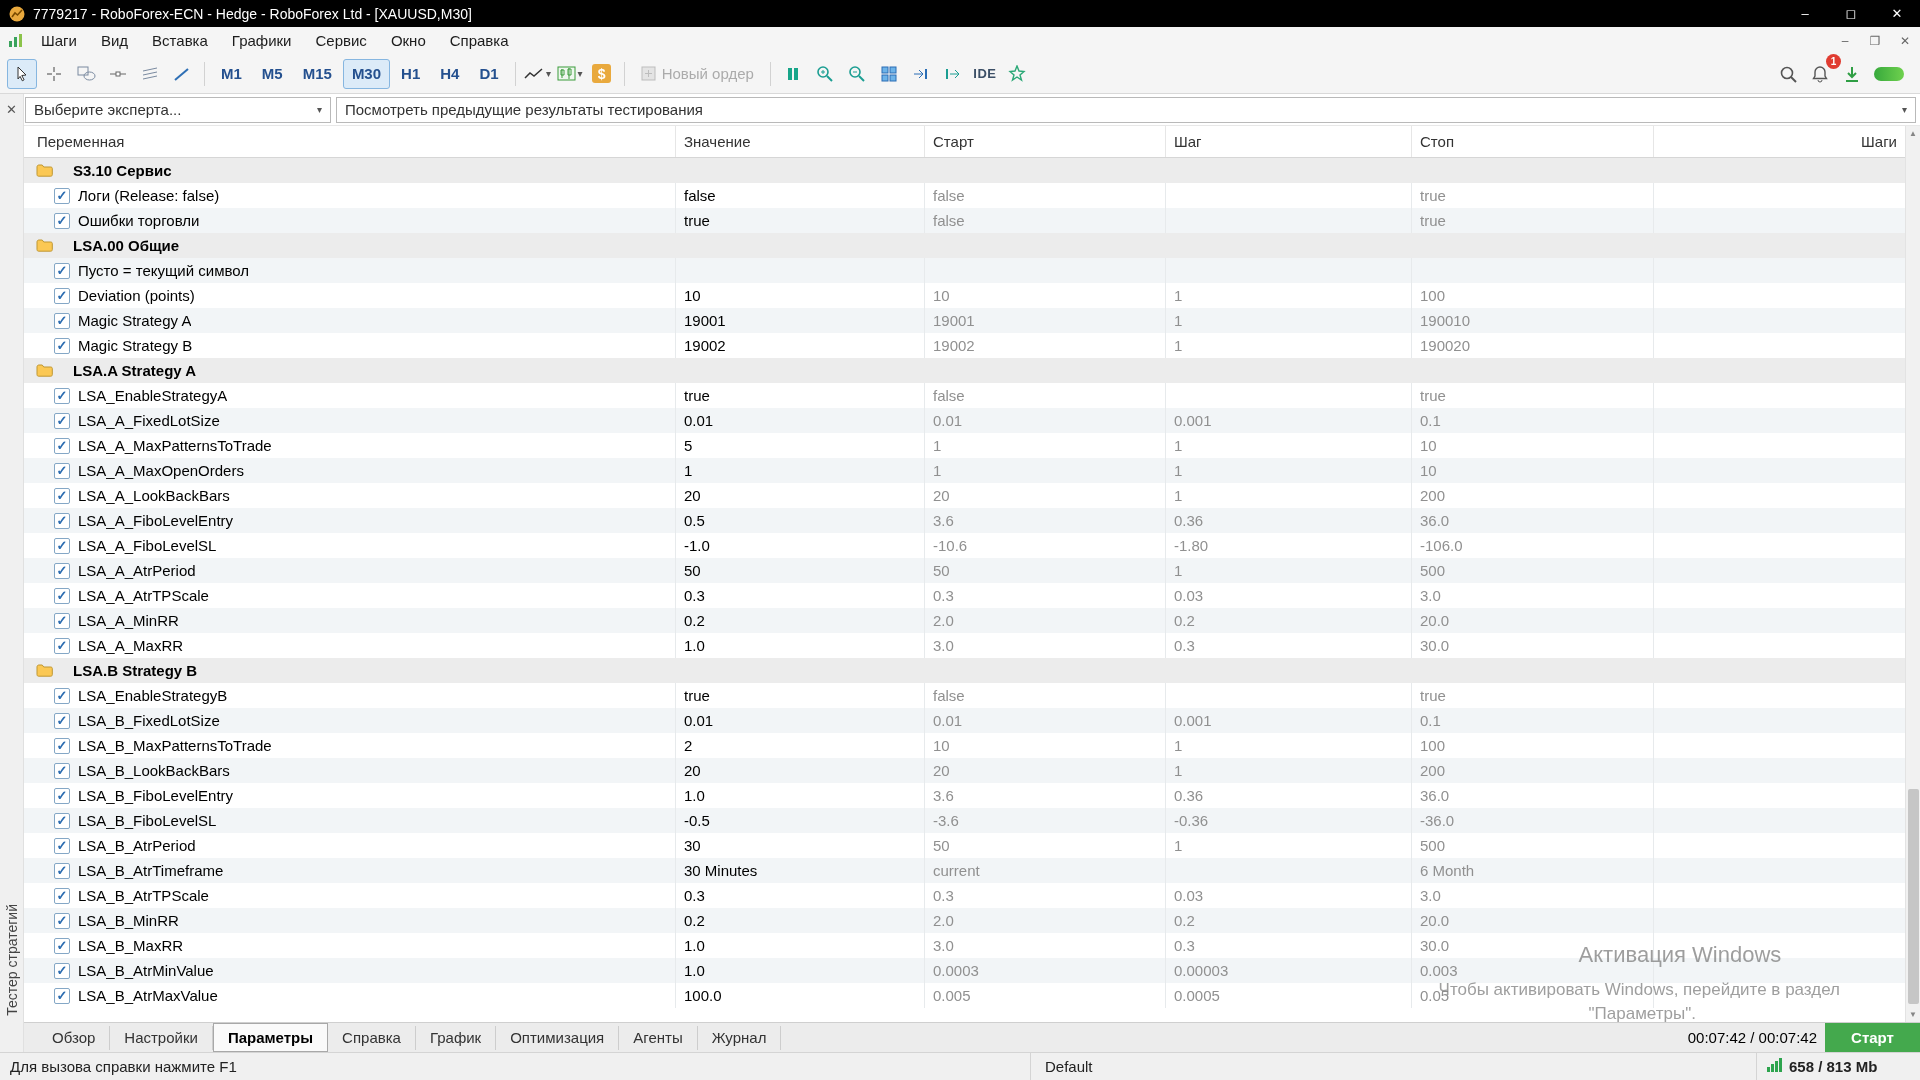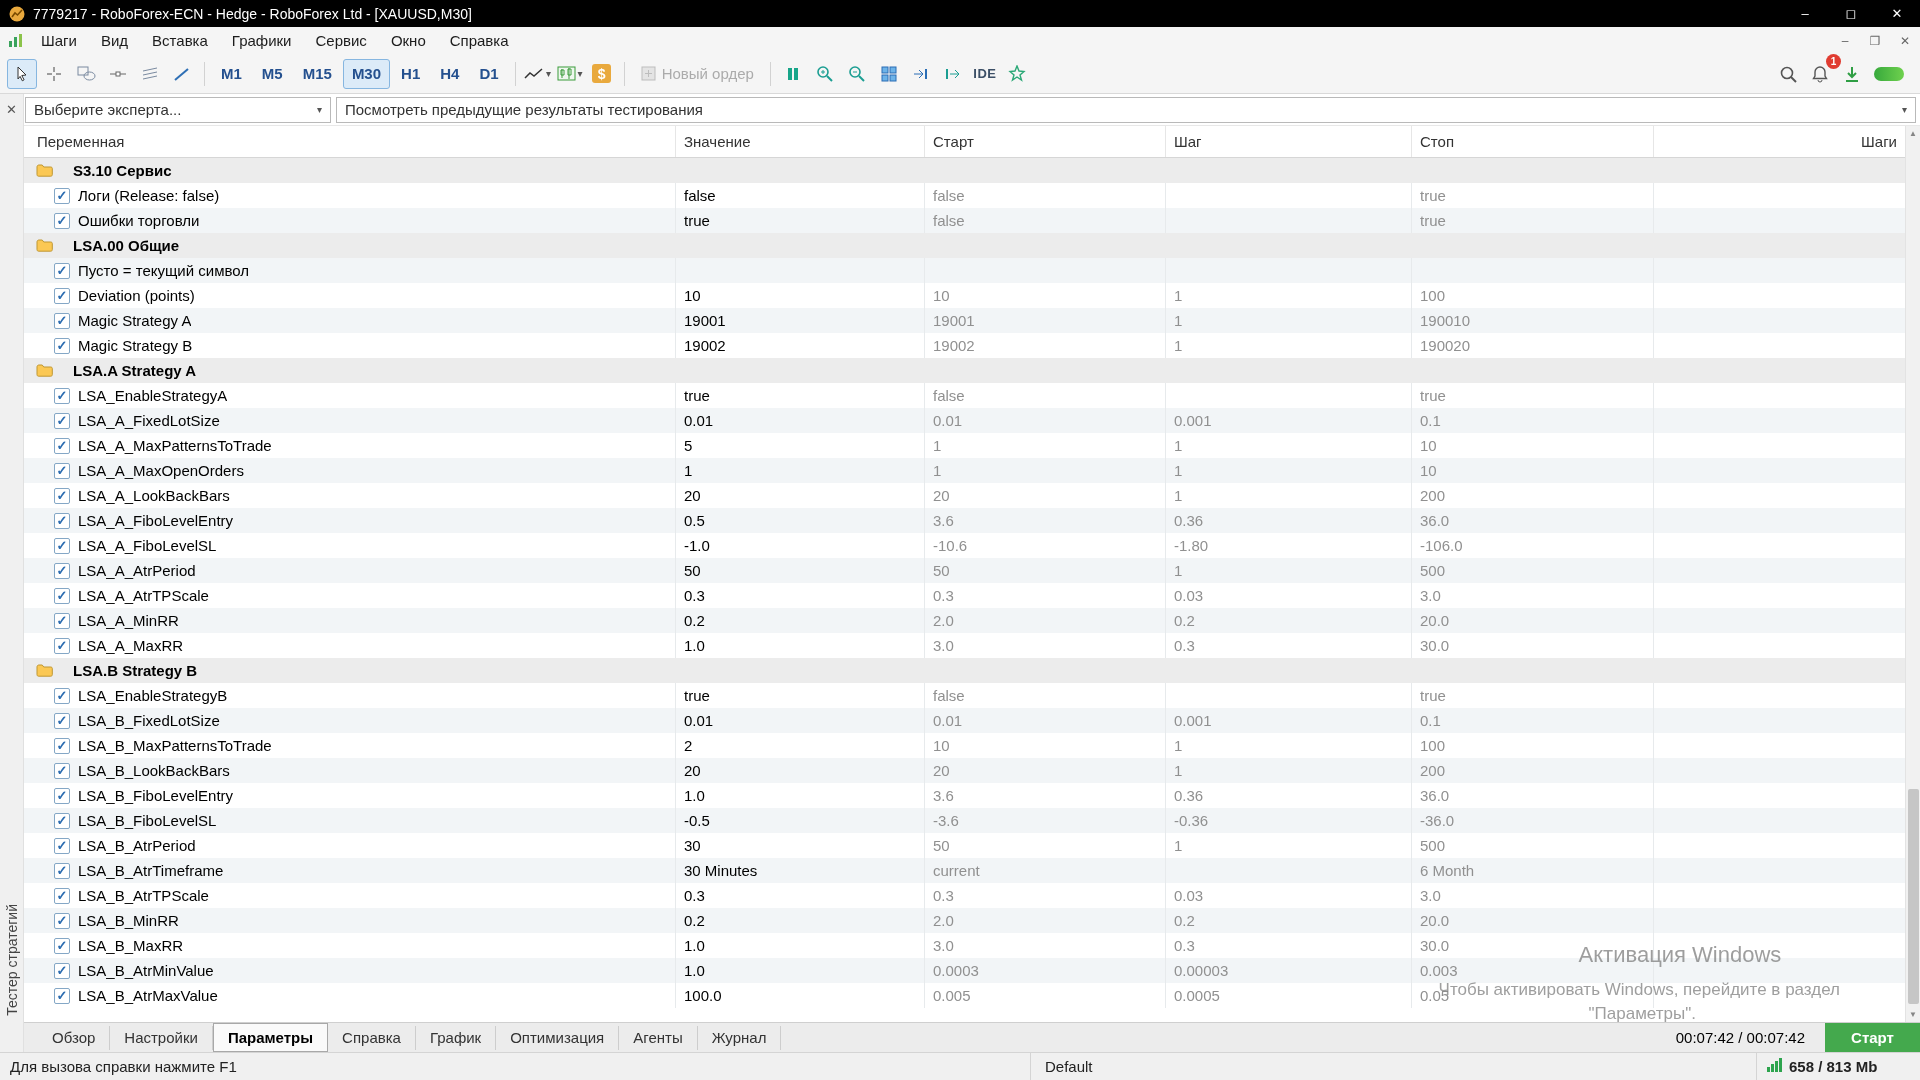--- a/index.html
+++ b/index.html
@@ -75,21 +75,21 @@
   
   .vscroll { position:absolute; top:0; right:0; bottom:0; width:15px; background:#f1f1f1; border-left:1px solid #e3e3e3; }
   .varrow { height:15px; display:flex; align-items:center; justify-content:center; font-size:8px; color:#858585; }
   .varrow.down { position:absolute; bottom:0; left:0; right:0; }
   .vthumb { position:absolute; left:2px; width:11px; top:74%; height:24%; background:#c6c6c6; border-radius:2px; }
 
   
   .tabs-row { height:30px; background:#ececec; border-top:1px solid #cfcfcf; display:flex; align-items:center; font-size:15px; color:#333; padding-left:14px; flex:none; }
   .tab { padding:0 14px; height:24px; display:flex; align-items:center; border-right:1px solid #cdcdcd; cursor:default; }
   .tab.active { background:#fafafa; border:1px solid #a8a8a8; height:29px; font-weight:bold; color:#000; }
-  .time-label { margin-left:auto; margin-right:20px; color:#000; font-size:15px; }
+  .time-label { margin-left:auto; margin-right:8px; color:#000; font-size:15px; }
   .start-btn { width:95px; height:30px; background:#44a94d; color:#fff; font-weight:bold; display:flex; align-items:center; justify-content:center; font-size:15px; flex:none; }
 
   
   .statusbar { height:28px; background:#f0f0f0; border-top:1px solid #d4d4d4; display:flex; align-items:center; font-size:15px; color:#222; flex:none; }
   .sb-help { padding:0 10px; flex:1; overflow:hidden; white-space:nowrap; }
   .sb-sep { width:1px; height:100%; background:#d4d4d4; flex:none; }
   .sb-default { width:725px; padding:0 14px; flex:none; }
   .sb-mem { width:163px; display:flex; align-items:flex-start; gap:7px; padding:0 10px; flex:none; font-weight:bold; }
   .bars { display:flex; align-items:flex-end; gap:1px; height:14px; }
   .bars i { width:3px; background:#2da44e; display:block; }

